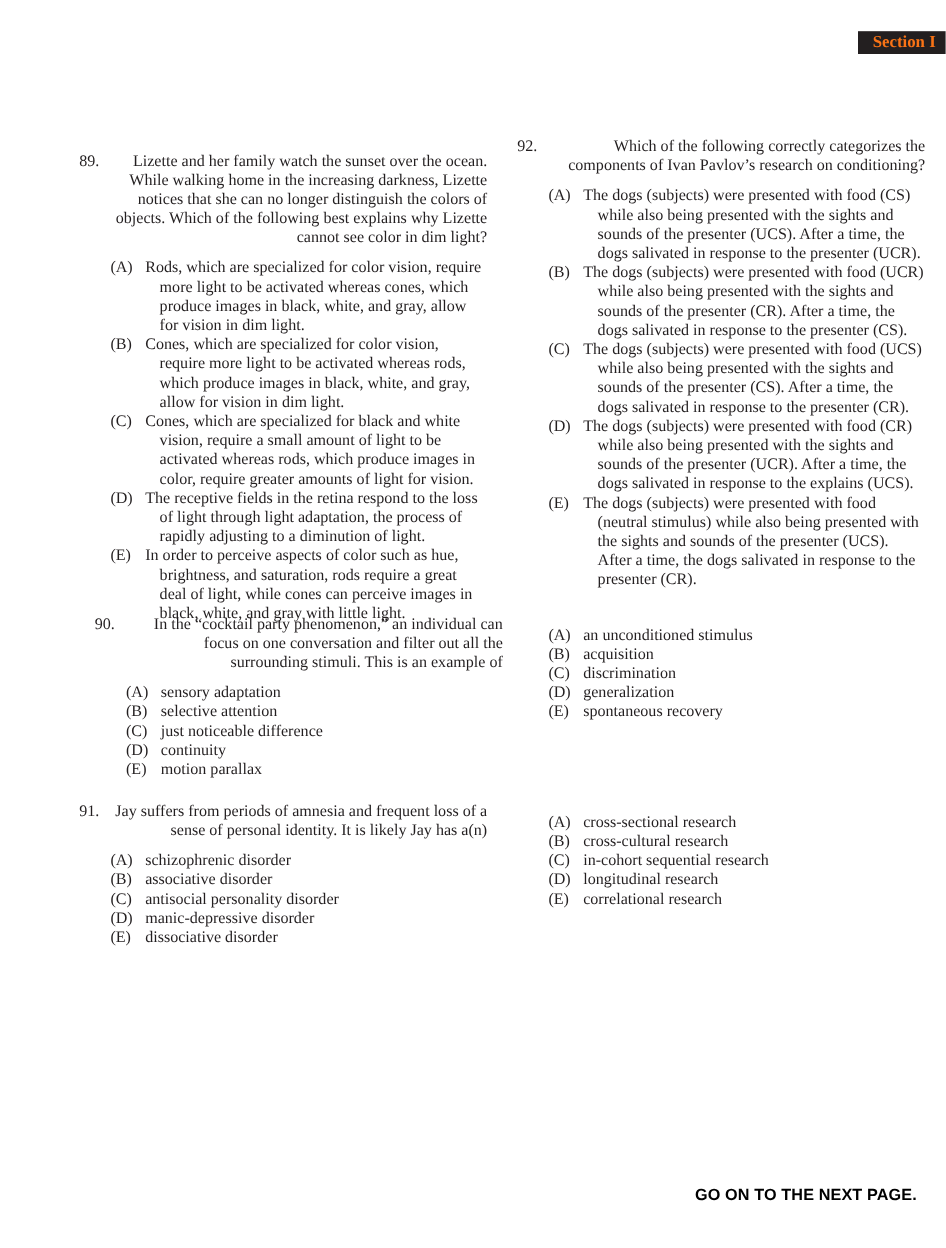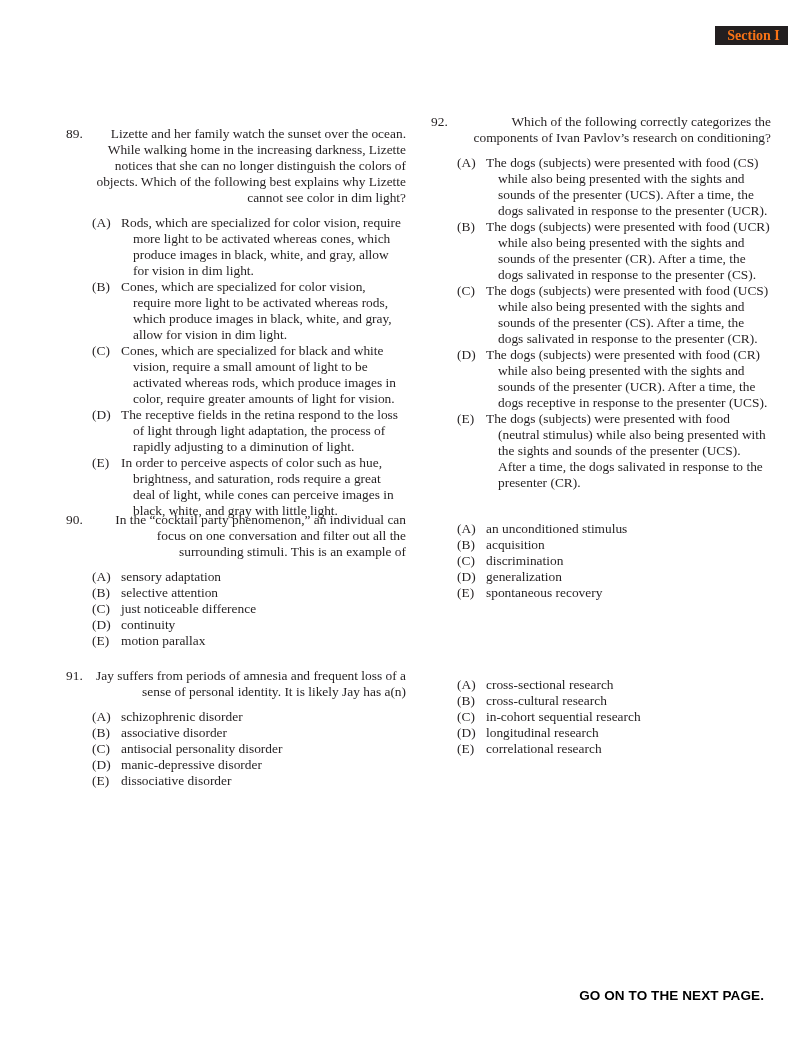--- a/index.html
+++ b/index.html
@@ -48,21 +48,21 @@
         <span class="choice-letter">(D)</span>
         <span class="choice-text">The receptive fields in the retina respond to the loss of light through light adaptation, the process of rapidly adjusting to a diminution of light.</span>
       </div>
       <div class="choice long">
         <span class="choice-letter">(E)</span>
         <span class="choice-text">In order to perceive aspects of color such as hue, brightness, and saturation, rods require a great deal of light, while cones can perceive images in black, white, and gray with little light.</span>
       </div>
     </div>
   </div>
 
-  <div class="question" style="top:414px;">
+  <div class="question" style="top:414px;margin-left:13px;">
     <div class="q-stem">
       <span class="q-num">90.</span>
       <span class="q-text">In the “cocktail party phenomenon,” an individual can focus on one conversation and filter out all the surrounding stimuli. This is an example of</span>
     </div>
     <div class="choices">
       <div class="choice">
         <span class="choice-letter">(A)</span>
         <span class="choice-text">sensory adaptation</span>
       </div>
       <div class="choice">
@@ -129,21 +129,21 @@
       <div class="choice long">
         <span class="choice-letter">(B)</span>
         <span class="choice-text">The dogs (subjects) were presented with food (UCR) while also being presented with the sights and sounds of the presenter (CR). After a time, the dogs salivated in response to the presenter (CS).</span>
       </div>
       <div class="choice long">
         <span class="choice-letter">(C)</span>
         <span class="choice-text">The dogs (subjects) were presented with food (UCS) while also being presented with the sights and sounds of the presenter (CS). After a time, the dogs salivated in response to the presenter (CR).</span>
       </div>
       <div class="choice long">
         <span class="choice-letter">(D)</span>
-        <span class="choice-text">The dogs (subjects) were presented with food (CR) while also being presented with the sights and sounds of the presenter (UCR). After a time, the dogs receptive in response to the presenter (UCS).</span>
+        <span class="choice-text">The dogs (subjects) were presented with food (CR) while also being presented with the sights and sounds of the presenter (UCR). After a time, the dogs salivated in response to the explains (UCS).</span>
       </div>
       <div class="choice long">
         <span class="choice-letter">(E)</span>
         <span class="choice-text">The dogs (subjects) were presented with food (neutral stimulus) while also being presented with the sights and sounds of the presenter (UCS). After a time, the dogs salivated in response to the presenter (CR).</span>
       </div>
     </div>
   </div>
 
   <div class="question" style="top:414px;">
     <div class="choices">

